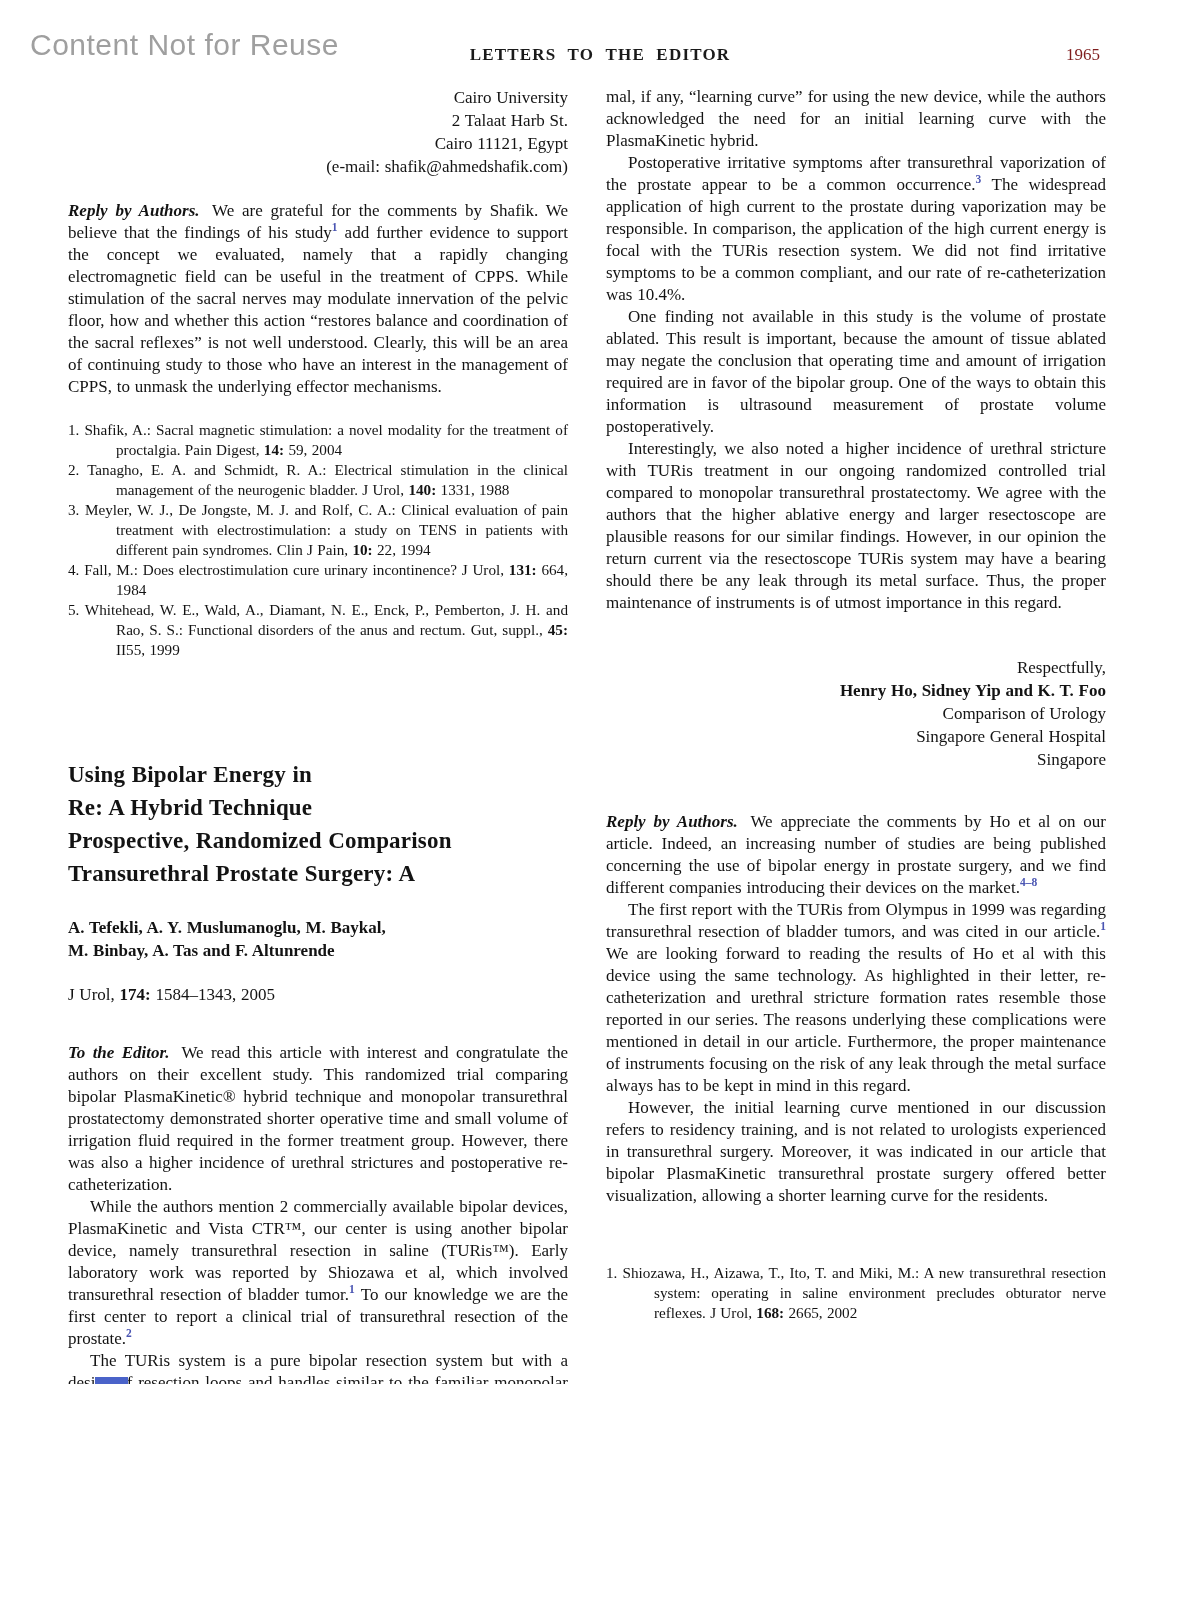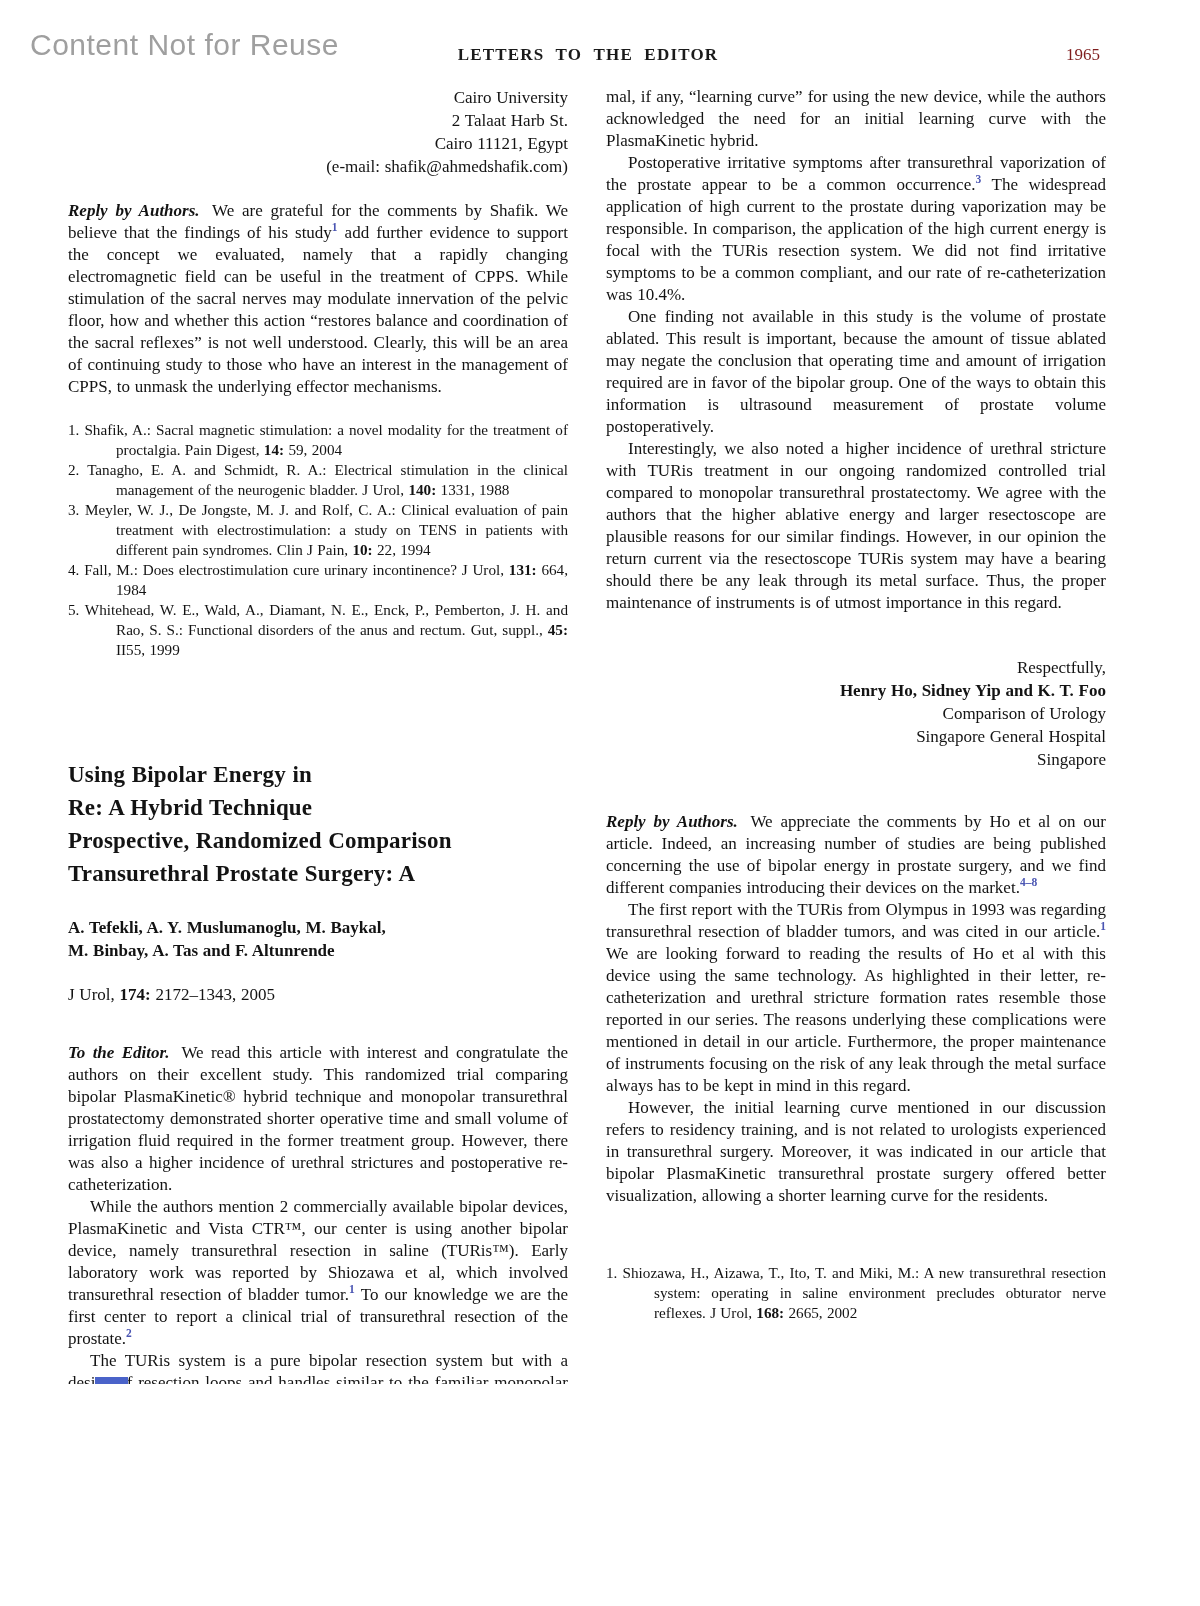--- a/index.html
+++ b/index.html
@@ -9,20 +9,21 @@
   }
   .watermark {
     position:absolute; left:30px; top:28px;
     font-family:"Liberation Sans", sans-serif;
     font-size:30px; color:#9f9f9f; letter-spacing:0.5px;
   }
   .running-head {
     position:absolute; top:45px; left:0; width:1176px; text-align:center;
     font-size:17px; font-weight:700; letter-spacing:1.2px; word-spacing:6px;
     color:#1a1a1a;
+    padding-left:12px;
   }
   .page-number { position:absolute; top:45px; right:100px; font-size:17px; color:#7f1d1d; }
 
   .col {
     position:absolute; top:86px; width:500px;
     font-size:17px; line-height:22px; text-align:justify; word-spacing:0.5px;
   }
   .col-left  { left:68px; }
   .col-right { left:606px; }
 
@@ -99,21 +100,21 @@
       <div>Re: A Hybrid Technique</div>
       <div>Prospective, Randomized Comparison</div>
       <div>Transurethral Prostate Surgery: A</div>
     </div>
 
     <div class="authors">
       <div>A. Tefekli, A. Y. Muslumanoglu, M. Baykal,</div>
       <div>M. Binbay, A. Tas and F. Altunrende</div>
     </div>
 
-    <p class="para citation"><span>J Urol, </span><span class="cit-vol">174:</span><span> 2172–1343, 2005</span></p>
+    <p class="para citation"><span>J Urol, </span><span class="cit-vol">174:</span><span> 1584–1343, 2005</span></p>
 
     <p class="para to-editor"><span class="lead">To the Editor.</span>
       <span>We read this article with interest and congratulate the authors on their excellent study. This randomized trial comparing bipolar PlasmaKinetic® hybrid technique and monopolar transurethral prostatectomy demonstrated shorter operative time and small volume of irrigation fluid required in the former treatment group. However, there was also a higher incidence of urethral strictures and postoperative re-catheterization.</span></p>
 
     <p class="para indent"><span>While the authors mention 2 commercially available bipolar devices, PlasmaKinetic and Vista CTR™, our center is using another bipolar device, namely transurethral resection in saline (TURis™). Early laboratory work was reported by Shiozawa et al, which involved transurethral resection of bladder tumor.</span><sup class="ref-sup">1</sup>
       <span>To our knowledge we are the first center to report a clinical trial of transurethral resection of the prostate.</span><sup class="ref-sup">2</sup></p>
 
     <p class="para indent"><span>The TURis system is a pure bipolar resection system but with a design of resection loops and handles similar to the familiar monopolar resection device. We experienced mini-</span></p>
 
   </div>
@@ -133,21 +134,21 @@
       <div>Respectfully,</div>
       <div class="sig-names">Henry Ho, Sidney Yip and K. T. Foo</div>
       <div>Comparison of Urology</div>
       <div>Singapore General Hospital</div>
       <div>Singapore</div>
     </div>
 
     <p class="para"><span class="lead">Reply by Authors.</span>
       <span>We appreciate the comments by Ho et al on our article. Indeed, an increasing number of studies are being published concerning the use of bipolar energy in prostate surgery, and we find different companies introducing their devices on the market.</span><sup class="ref-sup">4–8</sup></p>
 
-    <p class="para indent"><span>The first report with the TURis from Olympus in 1993 was regarding transurethral resection of bladder tumors, and was cited in our article.</span><sup class="ref-sup">1</sup>
+    <p class="para indent"><span>The first report with the TURis from Olympus in 1999 was regarding transurethral resection of bladder tumors, and was cited in our article.</span><sup class="ref-sup">1</sup>
       <span>We are looking forward to reading the results of Ho et al with this device using the same technology. As highlighted in their letter, re-catheterization and urethral stricture formation rates resemble those reported in our series. The reasons underlying these complications were mentioned in detail in our article. Furthermore, the proper maintenance of instruments focusing on the risk of any leak through the metal surface always has to be kept in mind in this regard.</span></p>
 
     <p class="para indent"><span>However, the initial learning curve mentioned in our discussion refers to residency training, and is not related to urologists experienced in transurethral surgery. Moreover, it was indicated in our article that bipolar PlasmaKinetic transurethral prostate surgery offered better visualization, allowing a shorter learning curve for the residents.</span></p>
 
     <div class="refs single-ref">
       <div class="ref"><span>1.</span>
         <span>Shiozawa, H., Aizawa, T., Ito, T. and Miki, M.: A new transurethral resection system: operating in saline environment precludes obturator nerve reflexes. J Urol, </span><span class="ref-vol">168:</span><span> 2665, 2002</span></div>
     </div>
 
   </div>

